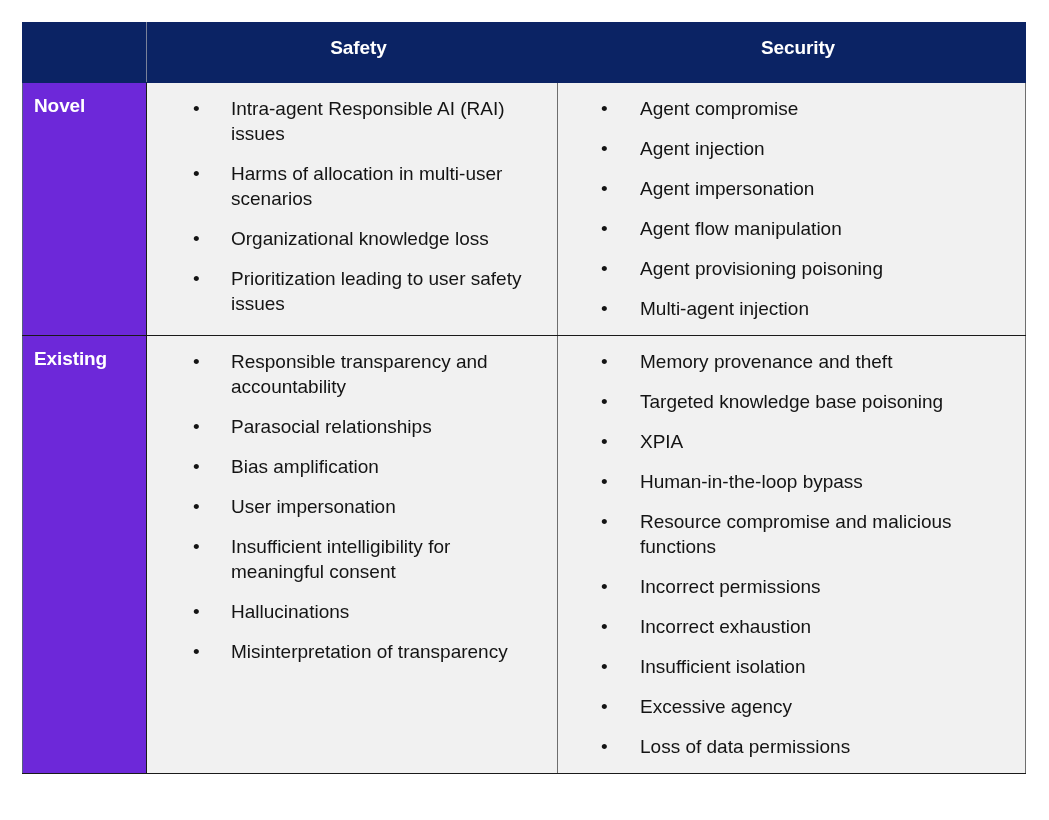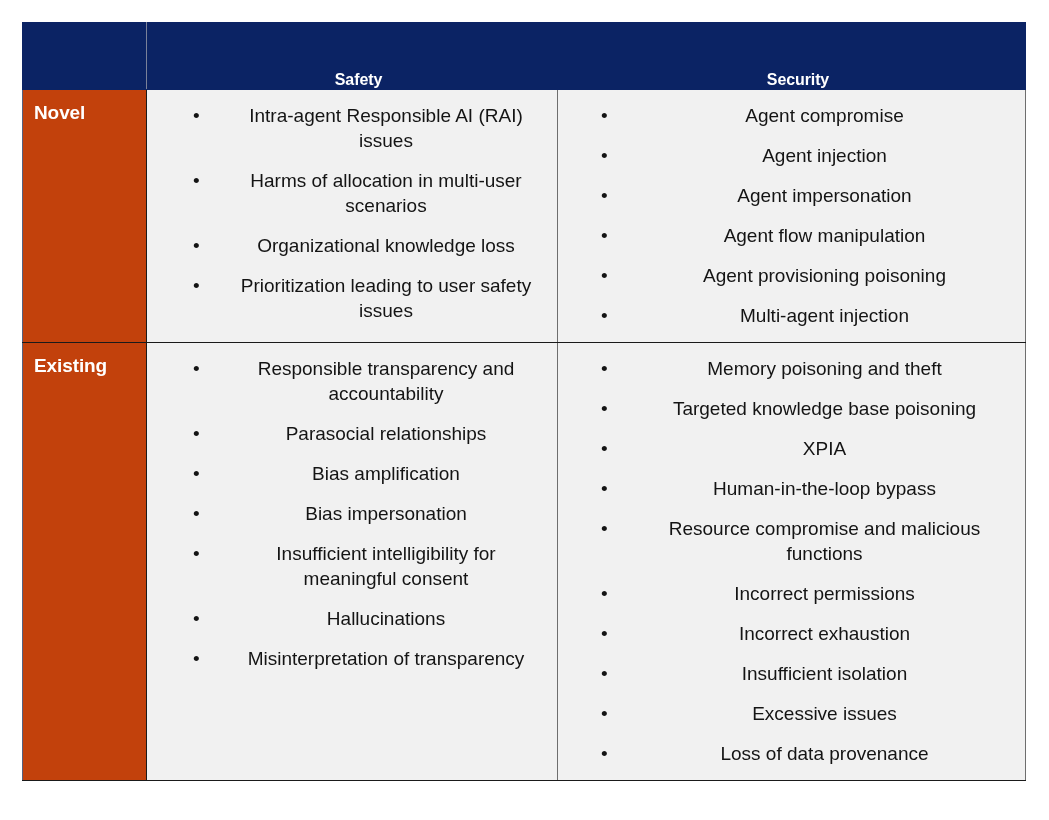--- a/index.html
+++ b/index.html
@@ -51,31 +51,30 @@
   }
   .hdr-cell.blank {
     border-right: 1px solid #7a8199;
   }
   .hdr-cell.with-label {
     border-left: 1px solid #7a8199;
   }
   .hdr-label {
     display: block;
     color: #ffffff;
-    font-size: 16px;
+    font-size: 19px;
     font-weight: bold;
     letter-spacing: -0.1px;
     padding: 14px 0 0 13px;
     line-height: 1.2;
-    margin-top: 33px;
   }
 
   
   .row-label-cell {
-    background: #c2410c;
+    background: #6d28d9;
     border-top: 1px solid #1a1a1a;
     border-left: 1px solid #55607f;
     border-right: 1px solid #1a1a1a;
     border-bottom: 1px solid #1a1a1a;
   }
   .row-label {
     display: block;
     color: #ffffff;
     font-size: 19px;
     font-weight: bold;
@@ -129,21 +128,20 @@
   
   .security-list li {
     padding-left: 82px;
   }
   .security-list li .dot {
     left: 43px;
   }
 
   .wrap-text {
     display: block;
-    text-align: center;
   }
 </style>
 </head>
 <body>
 
 <div id="page">
 
   <table id="risk-table">
     <colgroup>
       <col class="c-label">
@@ -234,41 +232,41 @@
               <li>
                 <span class="dot">•</span>
                 <span class="wrap-text">Parasocial relationships</span>
               </li>
               <li>
                 <span class="dot">•</span>
                 <span class="wrap-text">Bias amplification</span>
               </li>
               <li>
                 <span class="dot">•</span>
-                <span class="wrap-text">Bias impersonation</span>
+                <span class="wrap-text">User impersonation</span>
               </li>
               <li>
                 <span class="dot">•</span>
                 <span class="wrap-text">Insufficient intelligibility for meaningful consent</span>
               </li>
               <li>
                 <span class="dot">•</span>
                 <span class="wrap-text">Hallucinations</span>
               </li>
               <li>
                 <span class="dot">•</span>
                 <span class="wrap-text">Misinterpretation of transparency</span>
               </li>
             </ul>
         </td>
         <td class="content-cell last">
           <ul class="bullet-list security-list">
               <li>
                 <span class="dot">•</span>
-                <span class="wrap-text">Memory poisoning and theft</span>
+                <span class="wrap-text">Memory provenance and theft</span>
               </li>
               <li>
                 <span class="dot">•</span>
                 <span class="wrap-text">Targeted knowledge base poisoning</span>
               </li>
               <li>
                 <span class="dot">•</span>
                 <span class="wrap-text">XPIA</span>
               </li>
               <li>
@@ -286,25 +284,25 @@
               <li>
                 <span class="dot">•</span>
                 <span class="wrap-text">Incorrect exhaustion</span>
               </li>
               <li>
                 <span class="dot">•</span>
                 <span class="wrap-text">Insufficient isolation</span>
               </li>
               <li>
                 <span class="dot">•</span>
-                <span class="wrap-text">Excessive issues</span>
-              </li>
-              <li>
-                <span class="dot">•</span>
-                <span class="wrap-text">Loss of data provenance</span>
+                <span class="wrap-text">Excessive agency</span>
+              </li>
+              <li>
+                <span class="dot">•</span>
+                <span class="wrap-text">Loss of data permissions</span>
               </li>
             </ul>
         </td>
       </tr>
 
     </tbody>
   </table>
 
 </div>
 

